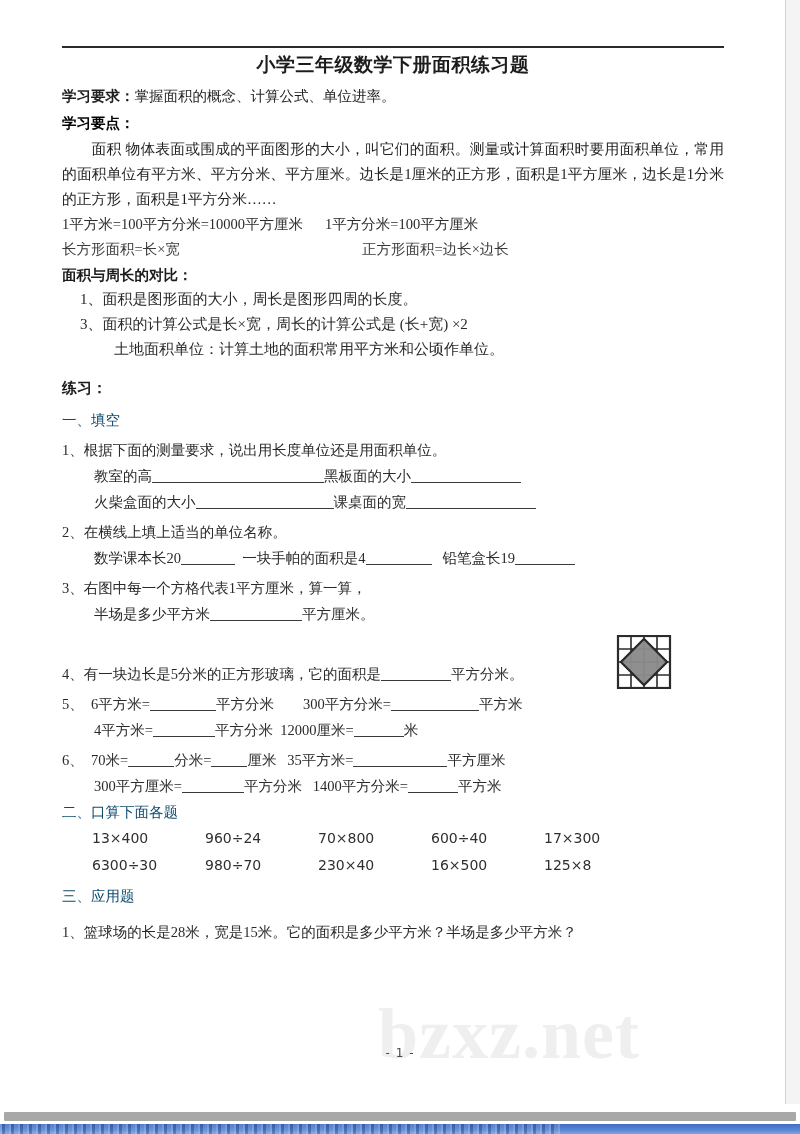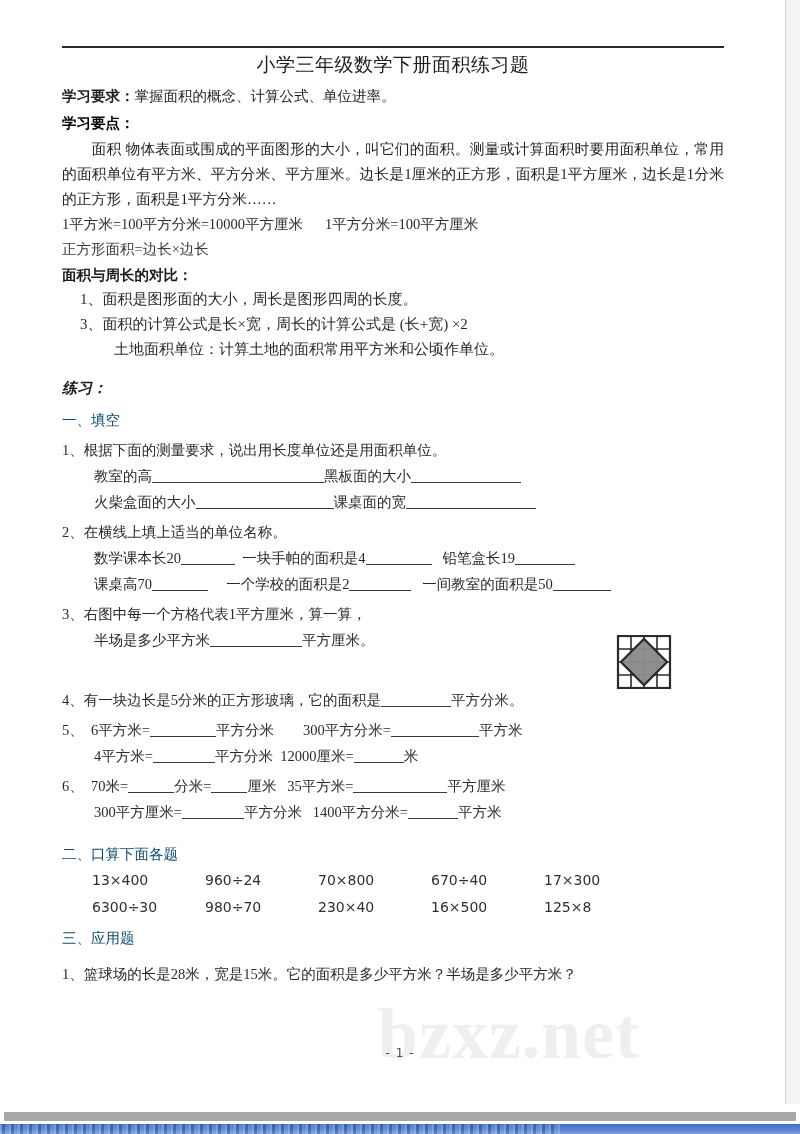--- a/index.html
+++ b/index.html
@@ -55,21 +55,21 @@
 
   .rule-top {
     border-top: 2px solid #2b2b2b;
     width: 662px;
     margin: 0 0 4px 0;
   }
 
   h1.doc-title {
     font-family: "DejaVu Sans", "Liberation Sans", sans-serif;
     font-size: 19px;
-    font-weight: normal;
+    font-weight: bold;
     text-align: center;
     margin: 2px 0 6px 0;
     letter-spacing: 0.5px;
     color: #1c1c1c;
   }
 
   .req-line { font-size: 14.5px; line-height: 24px; margin-top: 2px; color:#1f1f1f;}
   .req-label {
     font-family: "DejaVu Sans", "Liberation Sans", sans-serif;
     font-weight: bold;
@@ -124,21 +124,20 @@
     font-size: 15px;
     line-height: 25px;
     padding-left: 18px;
     color: #2a2a2a;
   }
   .numbered.deep { padding-left: 52px; }
 
   .practice-head {
     font-family: "DejaVu Sans", "Liberation Sans", sans-serif;
     font-weight: bold;
-    font-style: italic;
     font-size: 15px;
     line-height: 26px;
     margin-top: 13px;
     color: #1c1c1c;
   }
 
   .part-head {
     font-size: 14.5px;
     line-height: 26px;
     margin-top: 6px;
@@ -238,57 +237,57 @@
       <span class="req-label">学习要求：</span><span>掌握面积的概念、计算公式、单位进率。</span>
     </div>
 
     <span class="pts-label">学习要点：</span>
 
     <div class="body-para indent"><span>面积 </span><span class="b">物体表面或</span><span>围成的平面图形的大小，叫它们的面积。测量或计算面积时要用面积单位，常用的面积单位有平方米、平方分米、平方厘米。边长是1厘米的正方形，面积是1平方厘米，边长是1分米的正方形，面积是1平方分米……</span></div>
 
     <div class="formula-row"><span>1平方米=100平方分米=10000平方厘米</span><span class="gap"></span><span>1平方分米=100平方厘米</span></div>
 
     <div class="formula-two">
+      <div>长方形面积=长×宽</div>
       <div>正方形面积=边长×边长</div>
     </div>
 
     <div class="sec-head">面积与周长的对比：</div>
     <div class="numbered">1、面积是图形面的大小，周长是图形四周的长度。</div>
     <div class="numbered">3、面积的计算公式是长×宽，周长的计算公式是 (长+宽) ×2</div>
     <div class="numbered deep">土地面积单位：计算土地的面积常用平方米和公顷作单位。</div>
 
     <div class="practice-head">练习：</div>
 
     <div class="part-head">一、填空</div>
 
     <div class="q">1、根据下面的测量要求，说出用长度单位还是用面积单位。</div>
     <div class="q-sub"><span>教室的高</span><span class="blank" style="width:172px"></span><span>黑板面的大小</span><span class="blank" style="width:110px"></span></div>
     <div class="q-sub"><span>火柴盒面的大小</span><span class="blank" style="width:138px"></span><span>课桌面的宽</span><span class="blank" style="width:130px"></span></div>
 
     <div class="q">2、在横线上填上适当的单位名称。</div>
     <div class="q-sub"><span>数学课本长20</span><span class="blank" style="width:54px"></span>&nbsp;&nbsp;<span>一块手帕的面积是4</span><span class="blank" style="width:66px"></span>&nbsp;&nbsp;&nbsp;<span>铅笔盒长19</span><span class="blank" style="width:60px"></span></div>
-    <div class="q-sub"><span>课桌高70</span><span class="blank" style="width:56px"></span>&nbsp;&nbsp;&nbsp;&nbsp;&nbsp;<span>一个学校的面积是2</span><span class="blank" style="width:62px"></span>&nbsp;&nbsp;&nbsp;<span>一间教室的面积是50</span><span class="blank" style="width:58px"></span></div>
 
     <div class="q">3、右图中每一个方格代表1平方厘米，算一算，</div>
     <div class="q-sub"><span>半场是多少平方米</span><span class="blank" style="width:92px"></span><span>平方厘米。</span></div>
 
     <div class="q" style="margin-top:34px"><span>4、有一块边长是5分米的正方形玻璃，它的面积是</span><span class="blank" style="width:70px"></span><span>平方分米。</span></div>
 
     <div class="q"><span>5、</span>&nbsp;&nbsp;<span>6平方米=</span><span class="blank" style="width:66px"></span><span>平方分米</span>&nbsp;&nbsp;&nbsp;&nbsp;&nbsp;&nbsp;&nbsp;&nbsp;<span>300平方分米=</span><span class="blank" style="width:88px"></span><span>平方米</span></div>
     <div class="q-sub"><span>4平方米=</span><span class="blank" style="width:62px"></span><span>平方分米</span>&nbsp;&nbsp;<span>12000厘米=</span><span class="blank" style="width:50px"></span><span>米</span></div>
 
     <div class="q"><span>6、</span>&nbsp;&nbsp;<span>70米=</span><span class="blank" style="width:46px"></span><span>分米=</span><span class="blank" style="width:36px"></span><span>厘米</span>&nbsp;&nbsp;&nbsp;<span>35平方米=</span><span class="blank" style="width:94px"></span><span>平方厘米</span></div>
     <div class="q-sub"><span>300平方厘米=</span><span class="blank" style="width:62px"></span><span>平方分米</span>&nbsp;&nbsp;&nbsp;<span>1400平方分米=</span><span class="blank" style="width:50px"></span><span>平方米</span></div>
 
-    <div class="part-head" style="margin-top:16px">二、口算下面各题</div>
+    <div class="part-head" style="margin-top:0">二、口算下面各题</div>
     <div class="oral-row">
       <span>13×400</span>
       <span>960÷24</span>
       <span>70×800</span>
-      <span>670÷40</span>
+      <span>600÷40</span>
       <span>17×300</span>
     </div>
     <div class="oral-row">
       <span>6300÷30</span>
       <span>980÷70</span>
       <span>230×40</span>
       <span>16×500</span>
       <span>125×8</span>
     </div>
 

